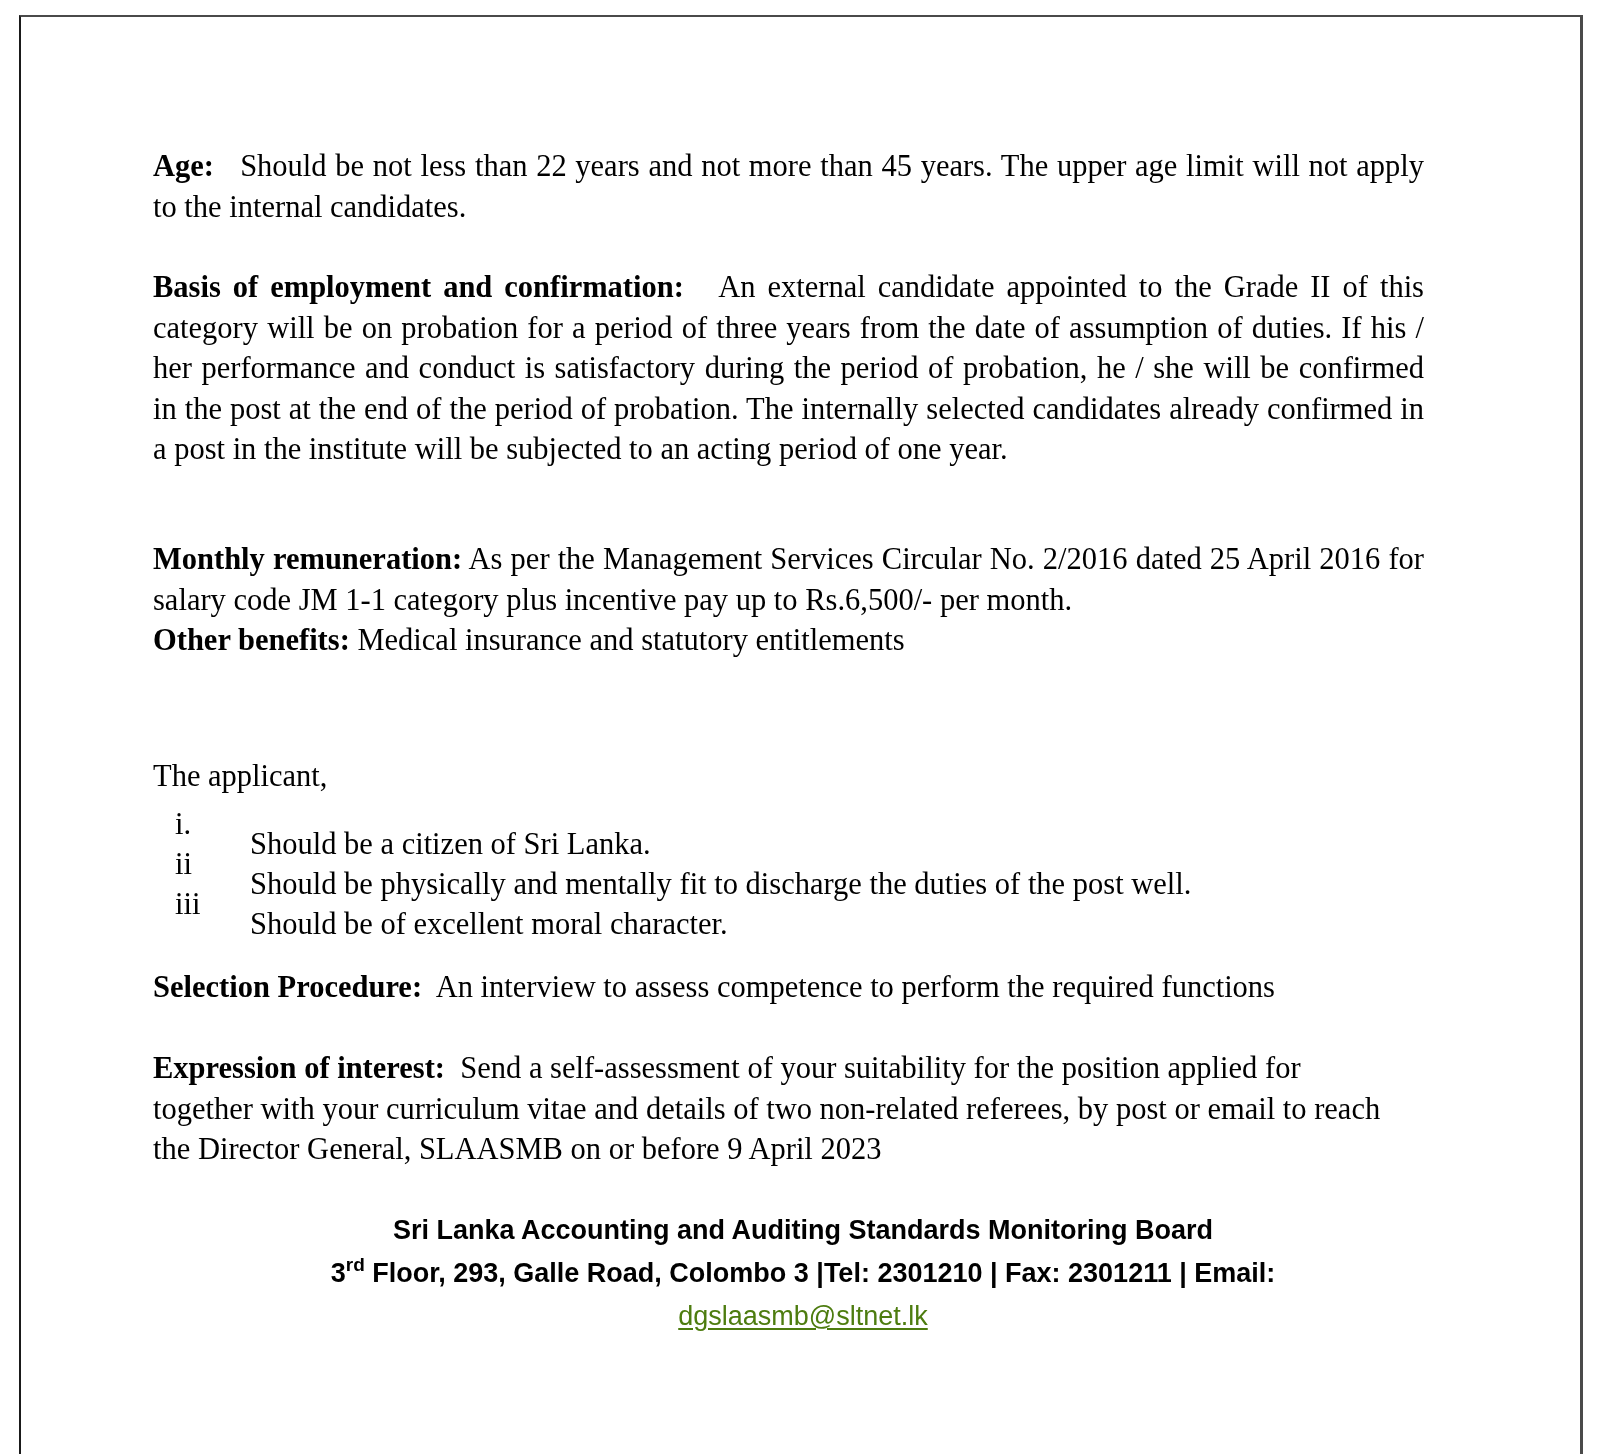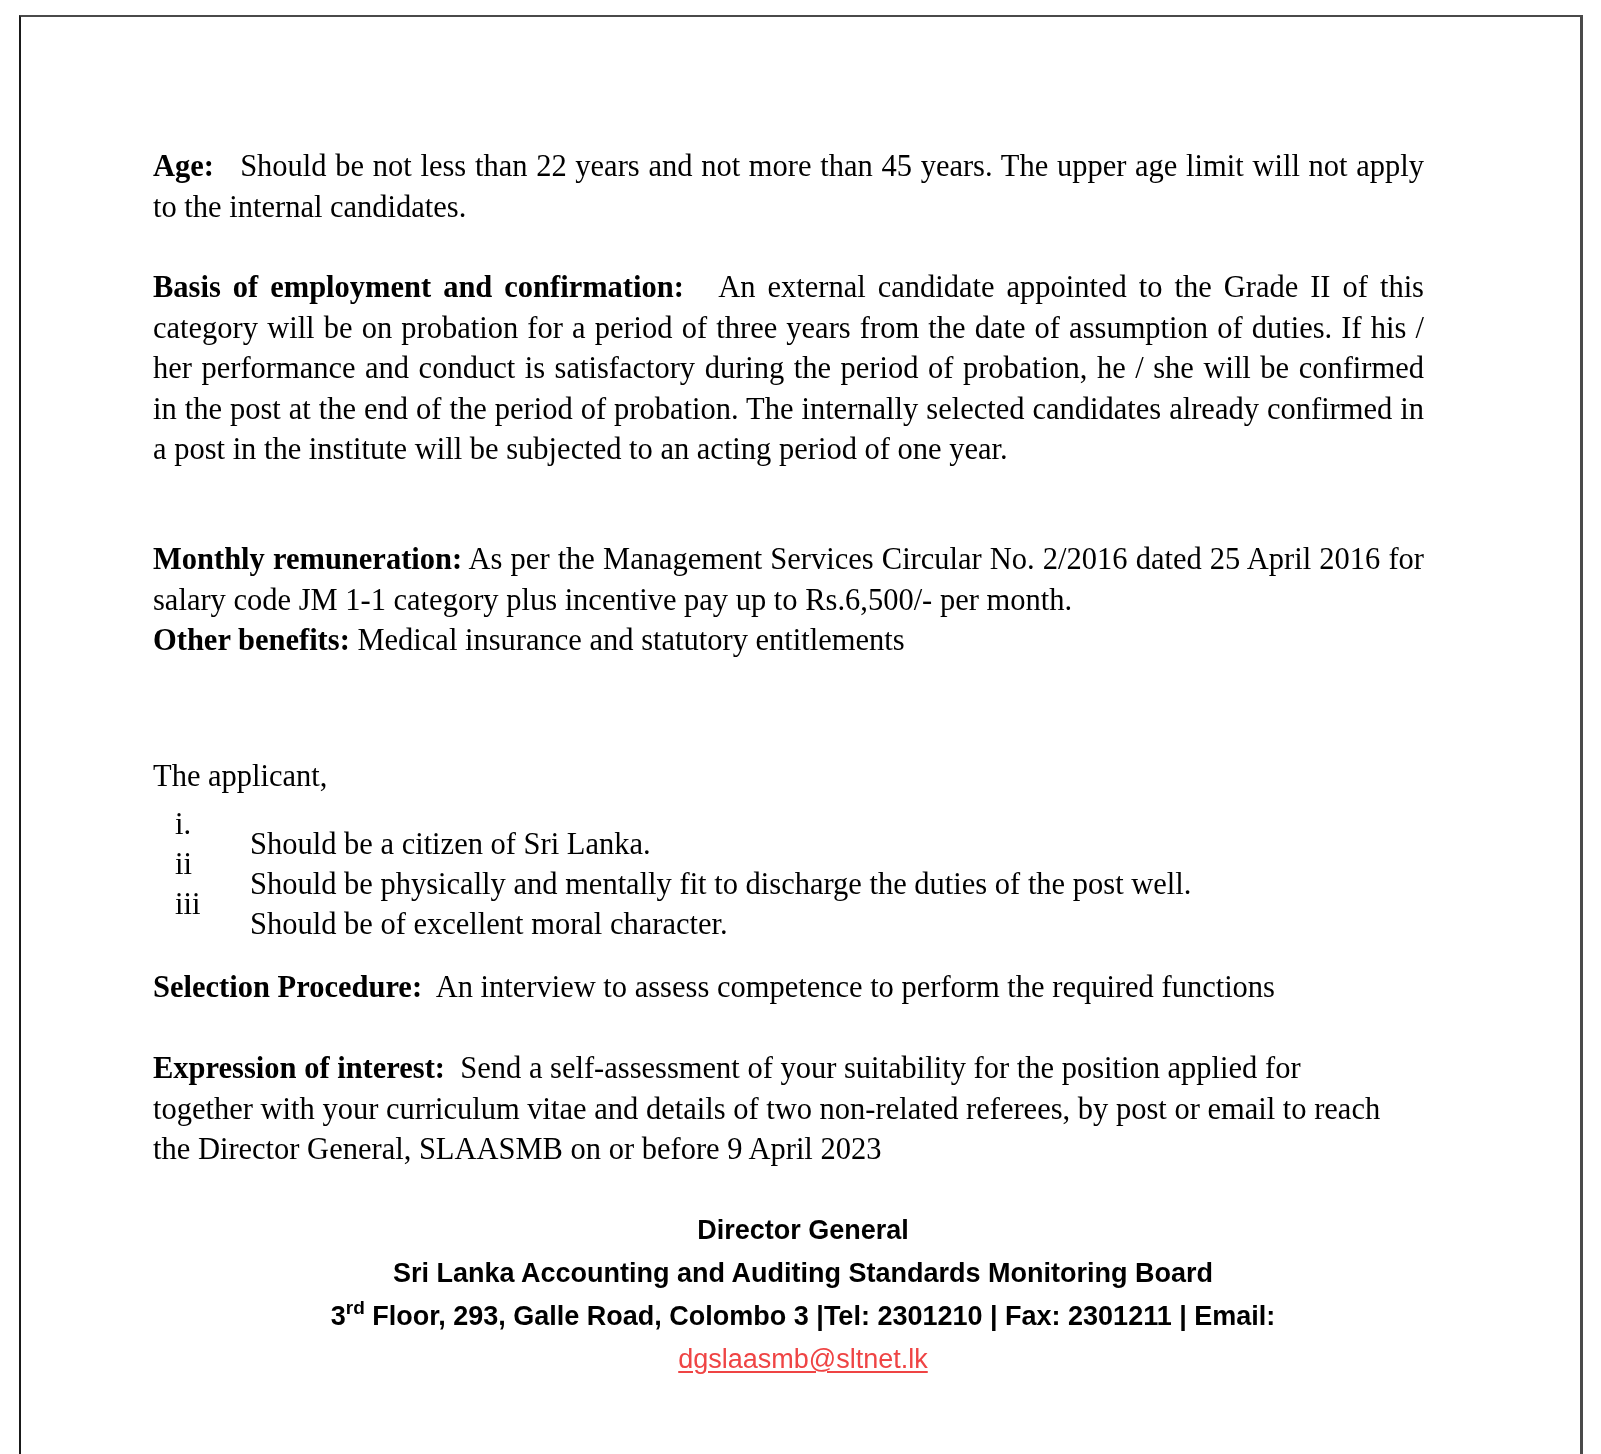--- a/index.html
+++ b/index.html
@@ -76,21 +76,21 @@
       display: block;
       white-space: nowrap;
     }
     .footer sup {
       font-size: 19px;
       line-height: 0;
       vertical-align: 11px;
     }
     .email-link {
       font-weight: normal;
-      color: #ef4444;
+      color: #4d7c0f;
       text-decoration: underline;
       text-underline-offset: 3px;
     }
   </style>
 </head>
 <body>
 
 <div class="page">
   <div class="content">
 
@@ -136,18 +136,17 @@
       <span>An interview to assess competence to perform the required functions</span>
     </p>
 
     <p class="para nojustify" style="top:1030px; width:1250px;">
       <b>Expression of interest:</b>&nbsp;
       <span>Send a self-assessment of your suitability for the position applied for together with your curriculum vitae and details of two non-related referees, by post or email to reach the Director General, SLAASMB on or before 9 April 2023</span>
     </p>
   </div>
 
   <div class="footer" style="top:1192px;">
-    <span class="footer-line">Director General</span>
     <span class="footer-line">Sri Lanka Accounting and Auditing Standards Monitoring Board</span>
     <span class="footer-line"><span>3</span><sup>rd</sup><span> Floor, 293, Galle Road, Colombo 3 |Tel: 2301210 | Fax: 2301211 | Email:</span></span>
     <span class="footer-line"><a class="email-link" href="mailto:dgslaasmb@sltnet.lk">dgslaasmb@sltnet.lk</a></span>
   </div>
 </div>
 
 </body></html>

